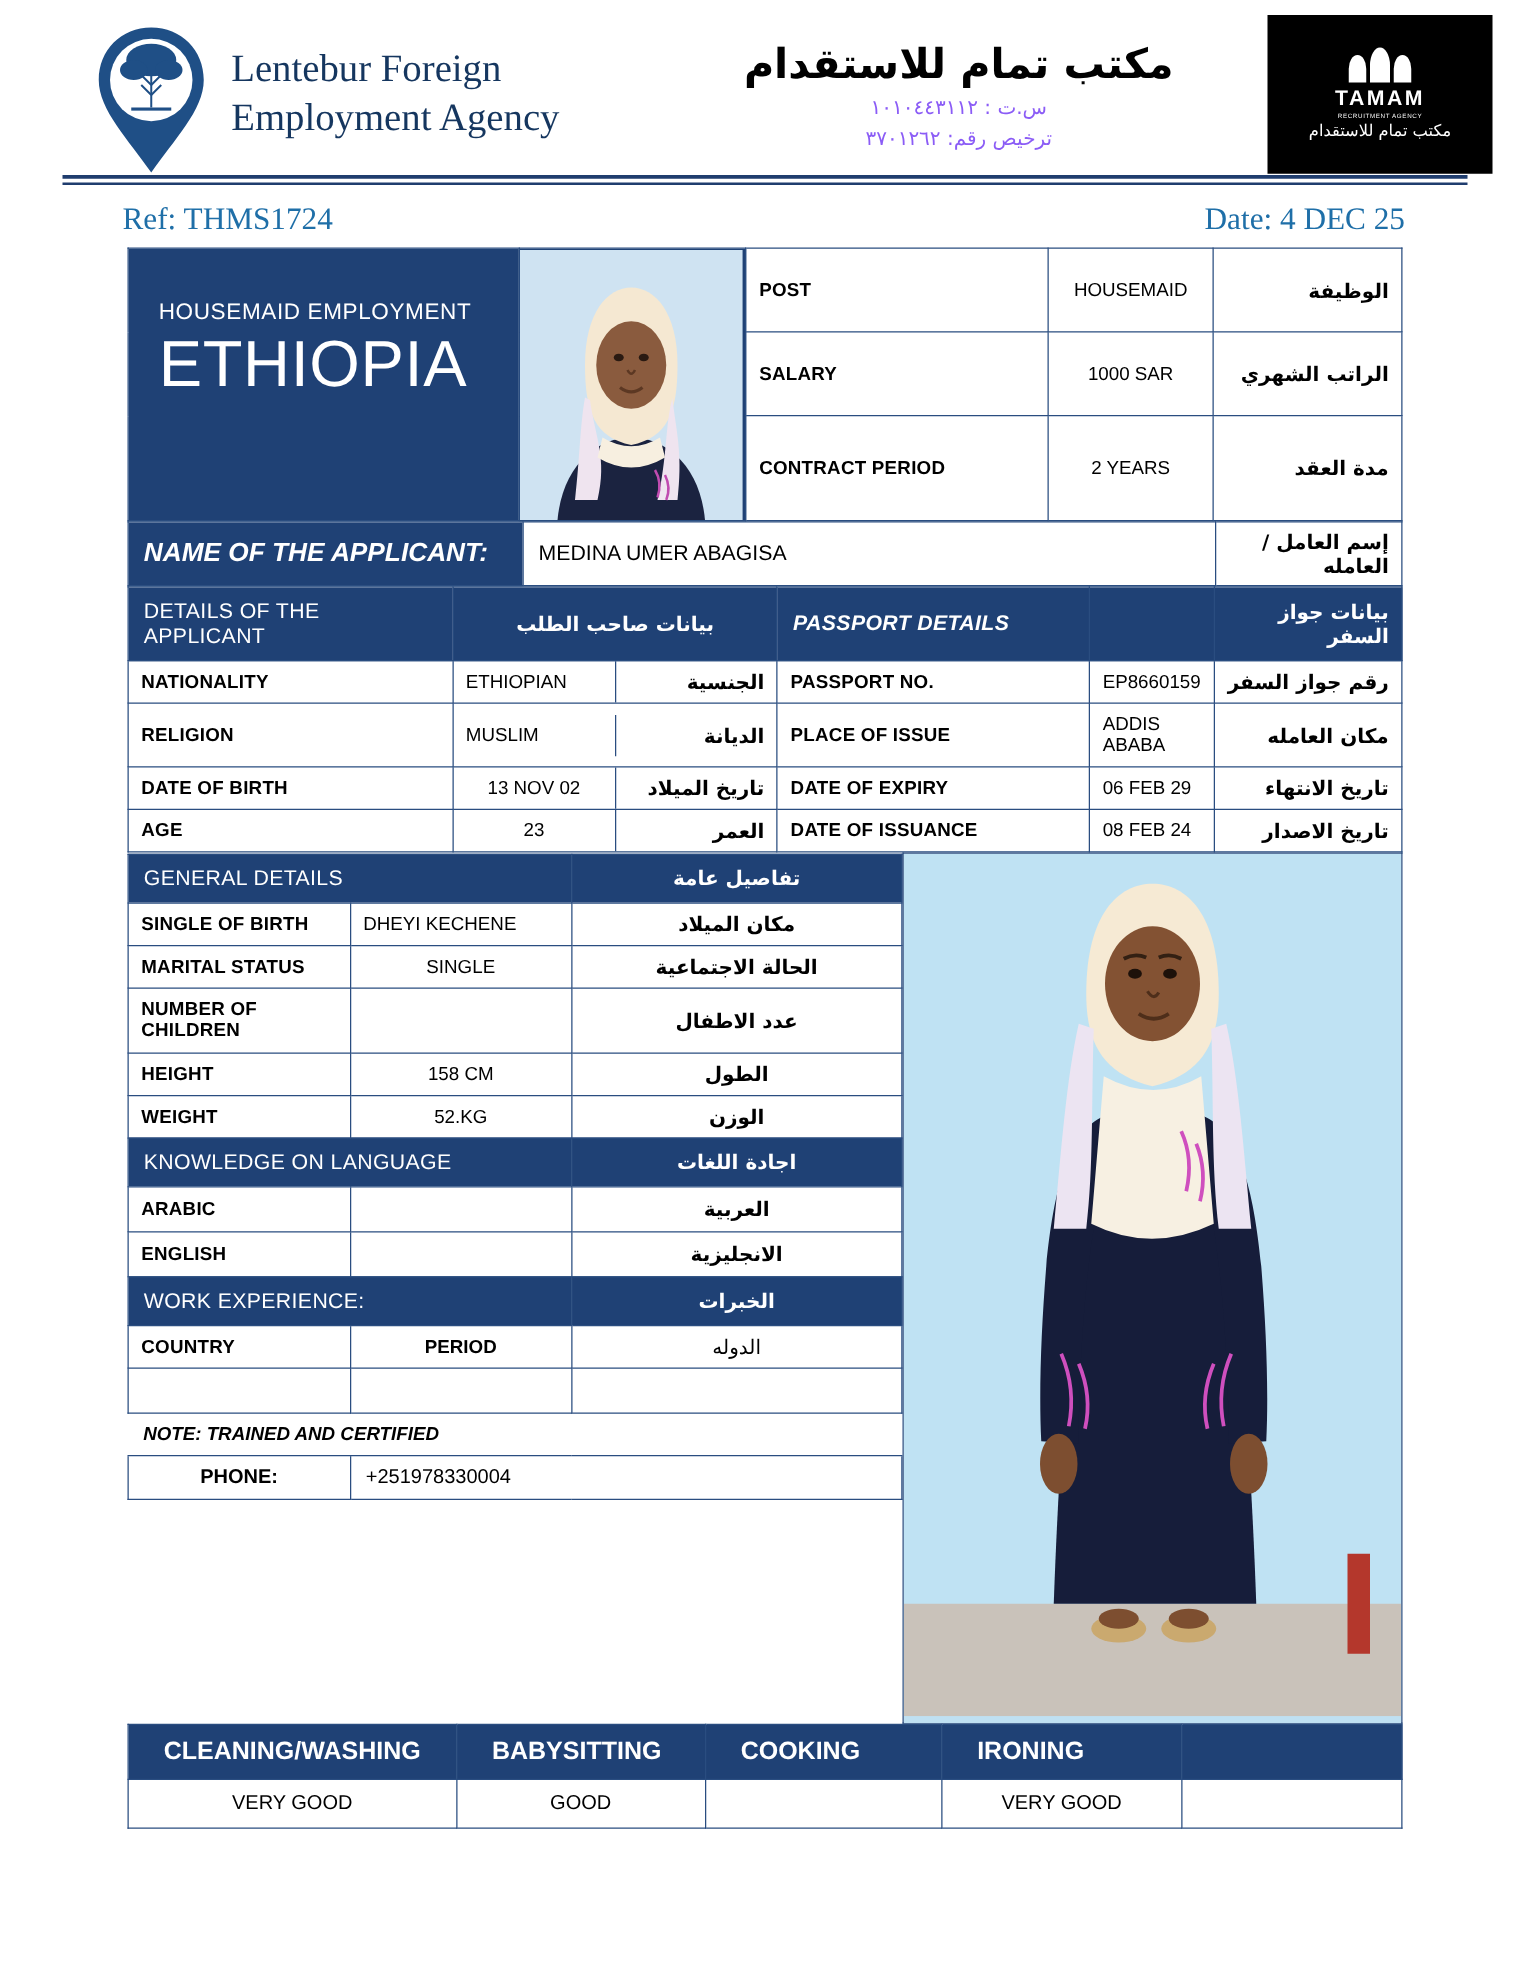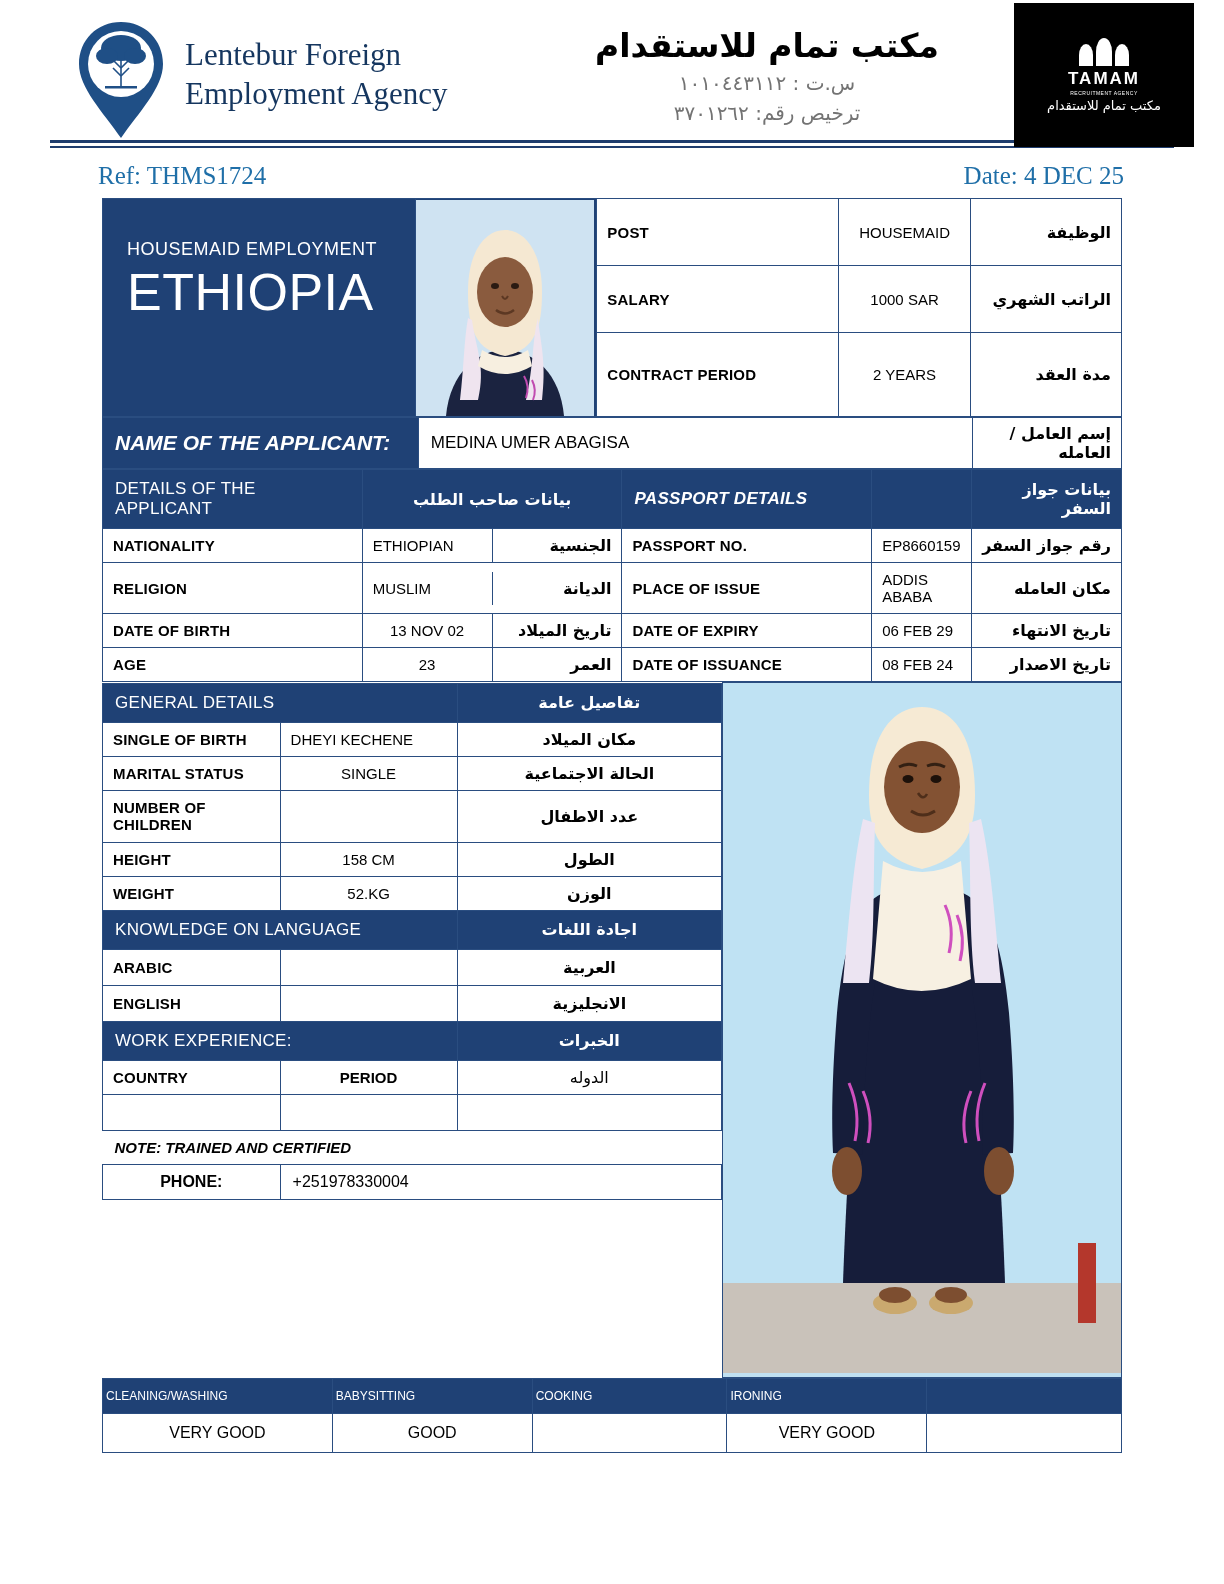--- a/index.html
+++ b/index.html
@@ -45,27 +45,27 @@
   }
   .arabic-head .ar-title {
     font-family: "DejaVu Sans", sans-serif;
     font-size: 33px;
     font-weight: bold;
     color: #000;
     letter-spacing: 1px;
   }
   .arabic-head .ar-line {
     font-family: "DejaVu Sans", sans-serif;
-    font-size: 20px;
+    font-size: 16px;
     margin-top: 6px;
-    color: #737373;
+    color: #8b5cf6;
     text-align: center;
   }
   .tamam-logo {
-    width: 180px; height: 144px;
+    width: 180px; height: 127px;
     background: #000;
     color: #fff;
     display: flex;
     flex-direction: column;
     align-items: center;
     justify-content: center;
     flex: 0 0 auto;
     margin-right: 10px;
   }
   .tamam-people { display: flex; align-items: flex-end; gap: 3px; margin-bottom: 3px; }
@@ -129,21 +129,21 @@
   
   .bigphoto {
     width: 400px;
     background: #bfe0f2;
     position: relative;
     overflow: hidden;
     vertical-align: top;
   }
 
   
-  .skill-head { font-size: 12px; font-weight: 400; padding: 10px 3px; }
+  .skill-head { font-size: 20px; font-weight: 700; padding: 10px 28px; }
   .skill-val { font-size: 16px; padding: 10px 12px; text-align: center; }
 
   .note { font-style: italic; font-weight: bold; font-size: 15px; padding: 8px 12px; }
   .phone-l { font-weight: bold; font-size: 16px; padding: 8px 12px; text-align: center; }
   .phone-v { font-size: 16px; padding: 8px 12px; }
   .sec-head { font-size: 17px; padding: 9px 12px; font-weight: 400; letter-spacing: 0.3px; }
   .empty-cell { height: 36px; }
 </style>
 </head>
 <body>

